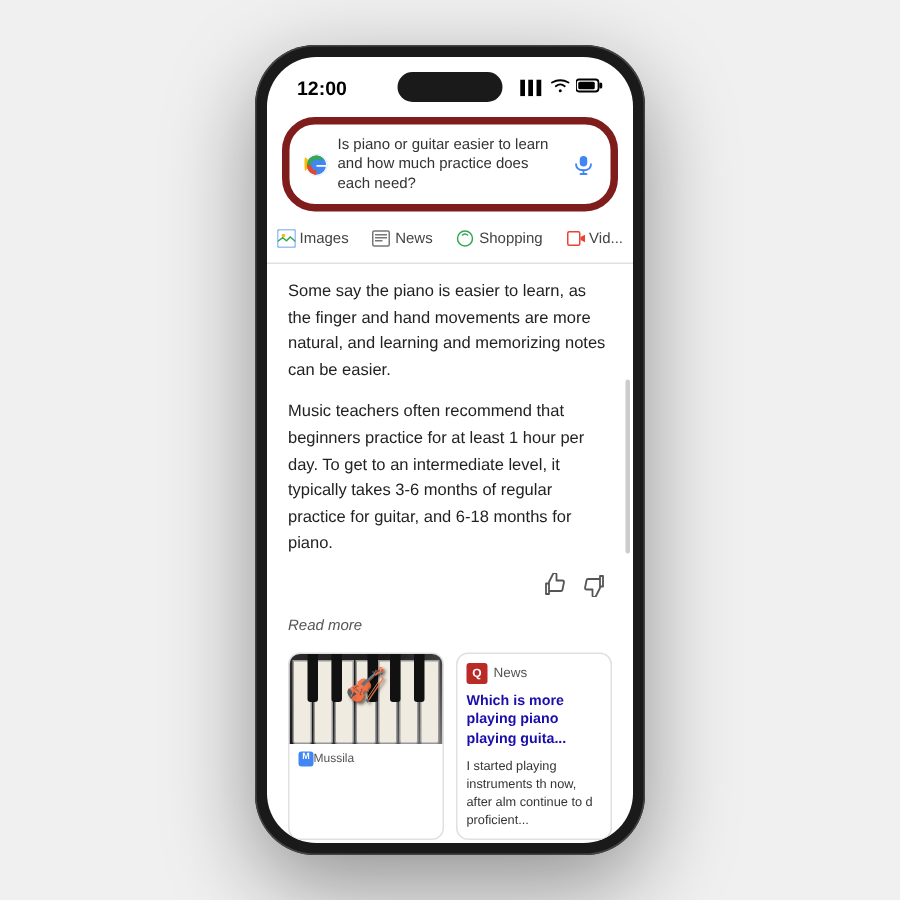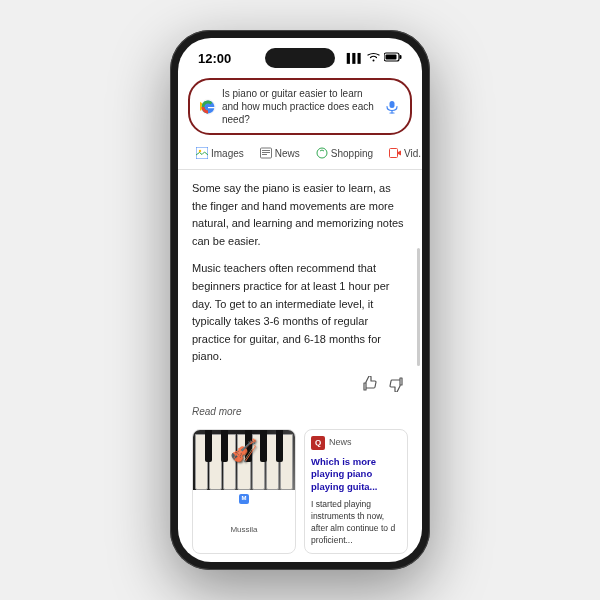--- a/index.html
+++ b/index.html
@@ -68,21 +68,21 @@
     .status-icons {
       display: flex;
       align-items: center;
       gap: 4px;
       font-size: 10px;
     }
 
     
     .search-bar {
       margin: 4px 10px 6px 10px;
-      border: 2px solid #7f1d1d;
+      border: 5px solid #7f1d1d;
       border-radius: 22px;
       padding: 7px 10px;
       display: flex;
       align-items: center;
       gap: 6px;
       background: #fff;
       flex-shrink: 0;
     }
 
     .google-g {
@@ -108,20 +108,21 @@
     }
 
     
     .tabs-row {
       display: flex;
       gap: 0;
       padding: 2px 10px 6px 10px;
       border-bottom: 1px solid #e0e0e0;
       flex-shrink: 0;
       overflow: hidden;
+      justify-content: center;
     }
 
     .tab-item {
       display: flex;
       align-items: center;
       gap: 3px;
       padding: 4px 8px;
       font-size: 10px;
       color: #444;
       cursor: pointer;
@@ -204,25 +205,24 @@
       left: 50%;
       transform: translateX(-50%);
       font-size: 22px;
       color: rgba(160,120,60,0.9);
       text-shadow: 1px 1px 2px rgba(0,0,0,0.5);
     }
 
     .card-source {
       display: flex;
       align-items: center;
-      gap: 20px;
+      gap: 0;
       padding: 4px 6px 2px;
       font-size: 8px;
       color: #555;
-      flex-direction: column;
     }
 
     .source-icon {
       width: 10px;
       height: 10px;
       background: #4285f4;
       border-radius: 2px;
       display: flex;
       align-items: center;
       justify-content: center;

